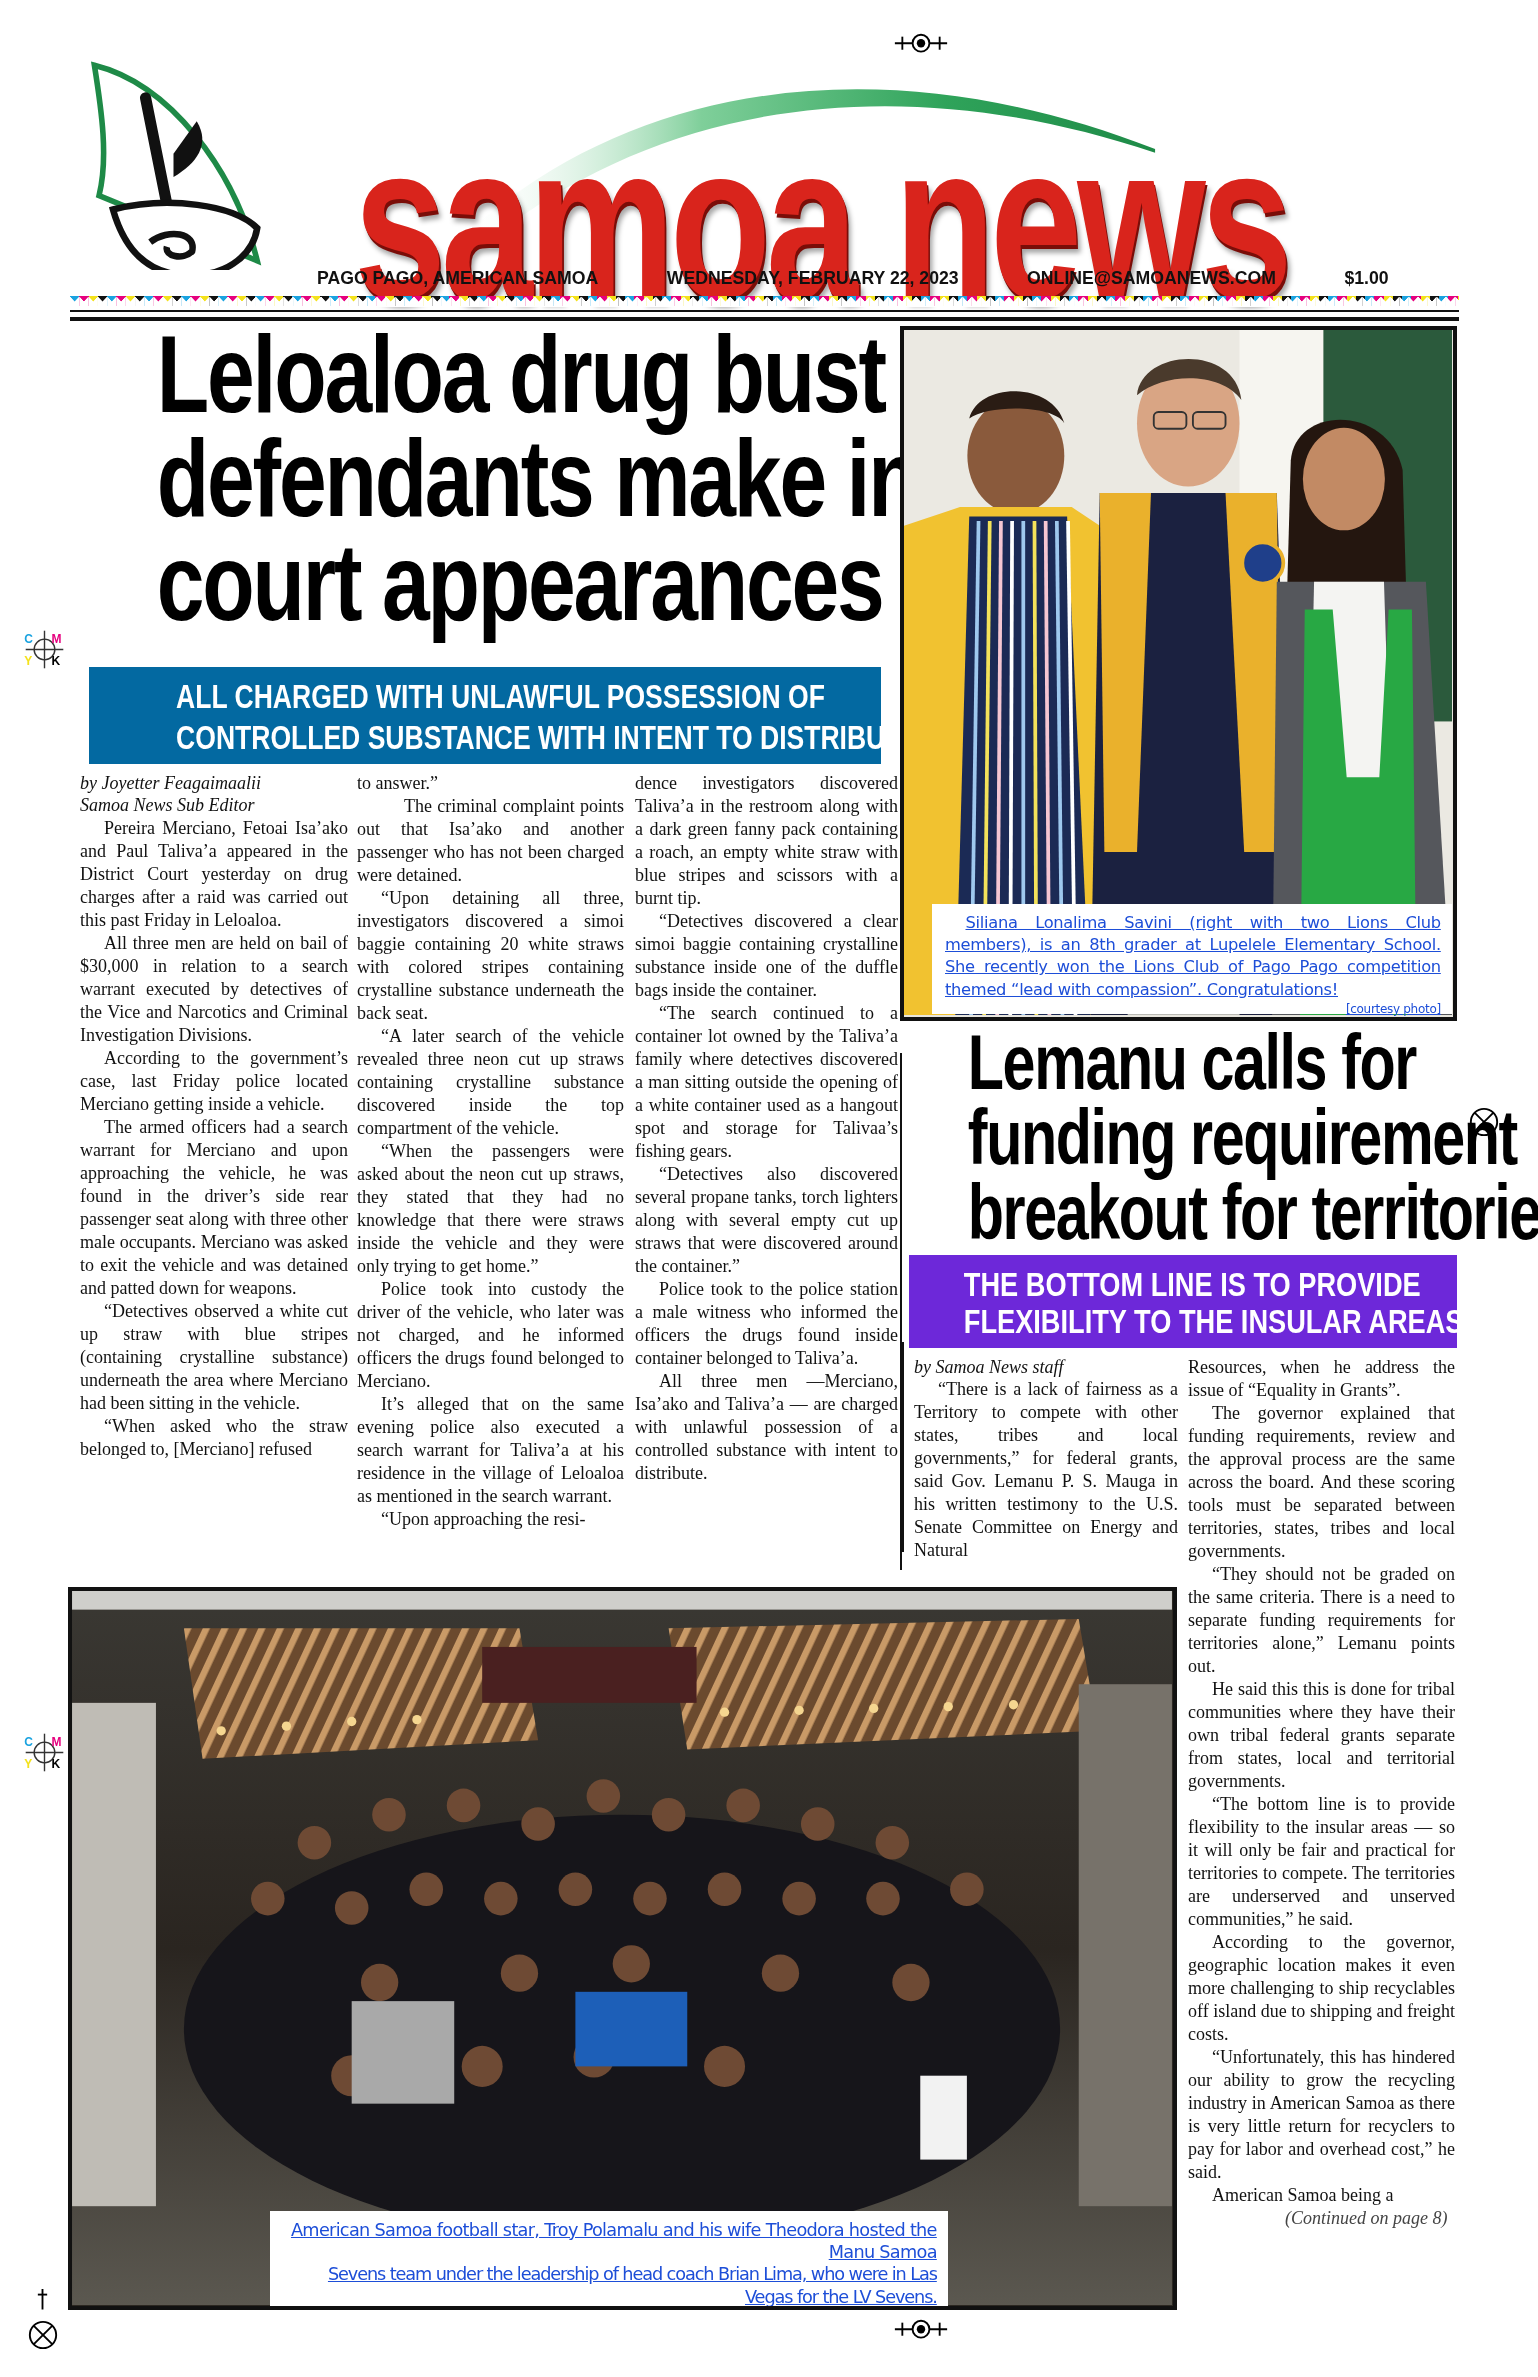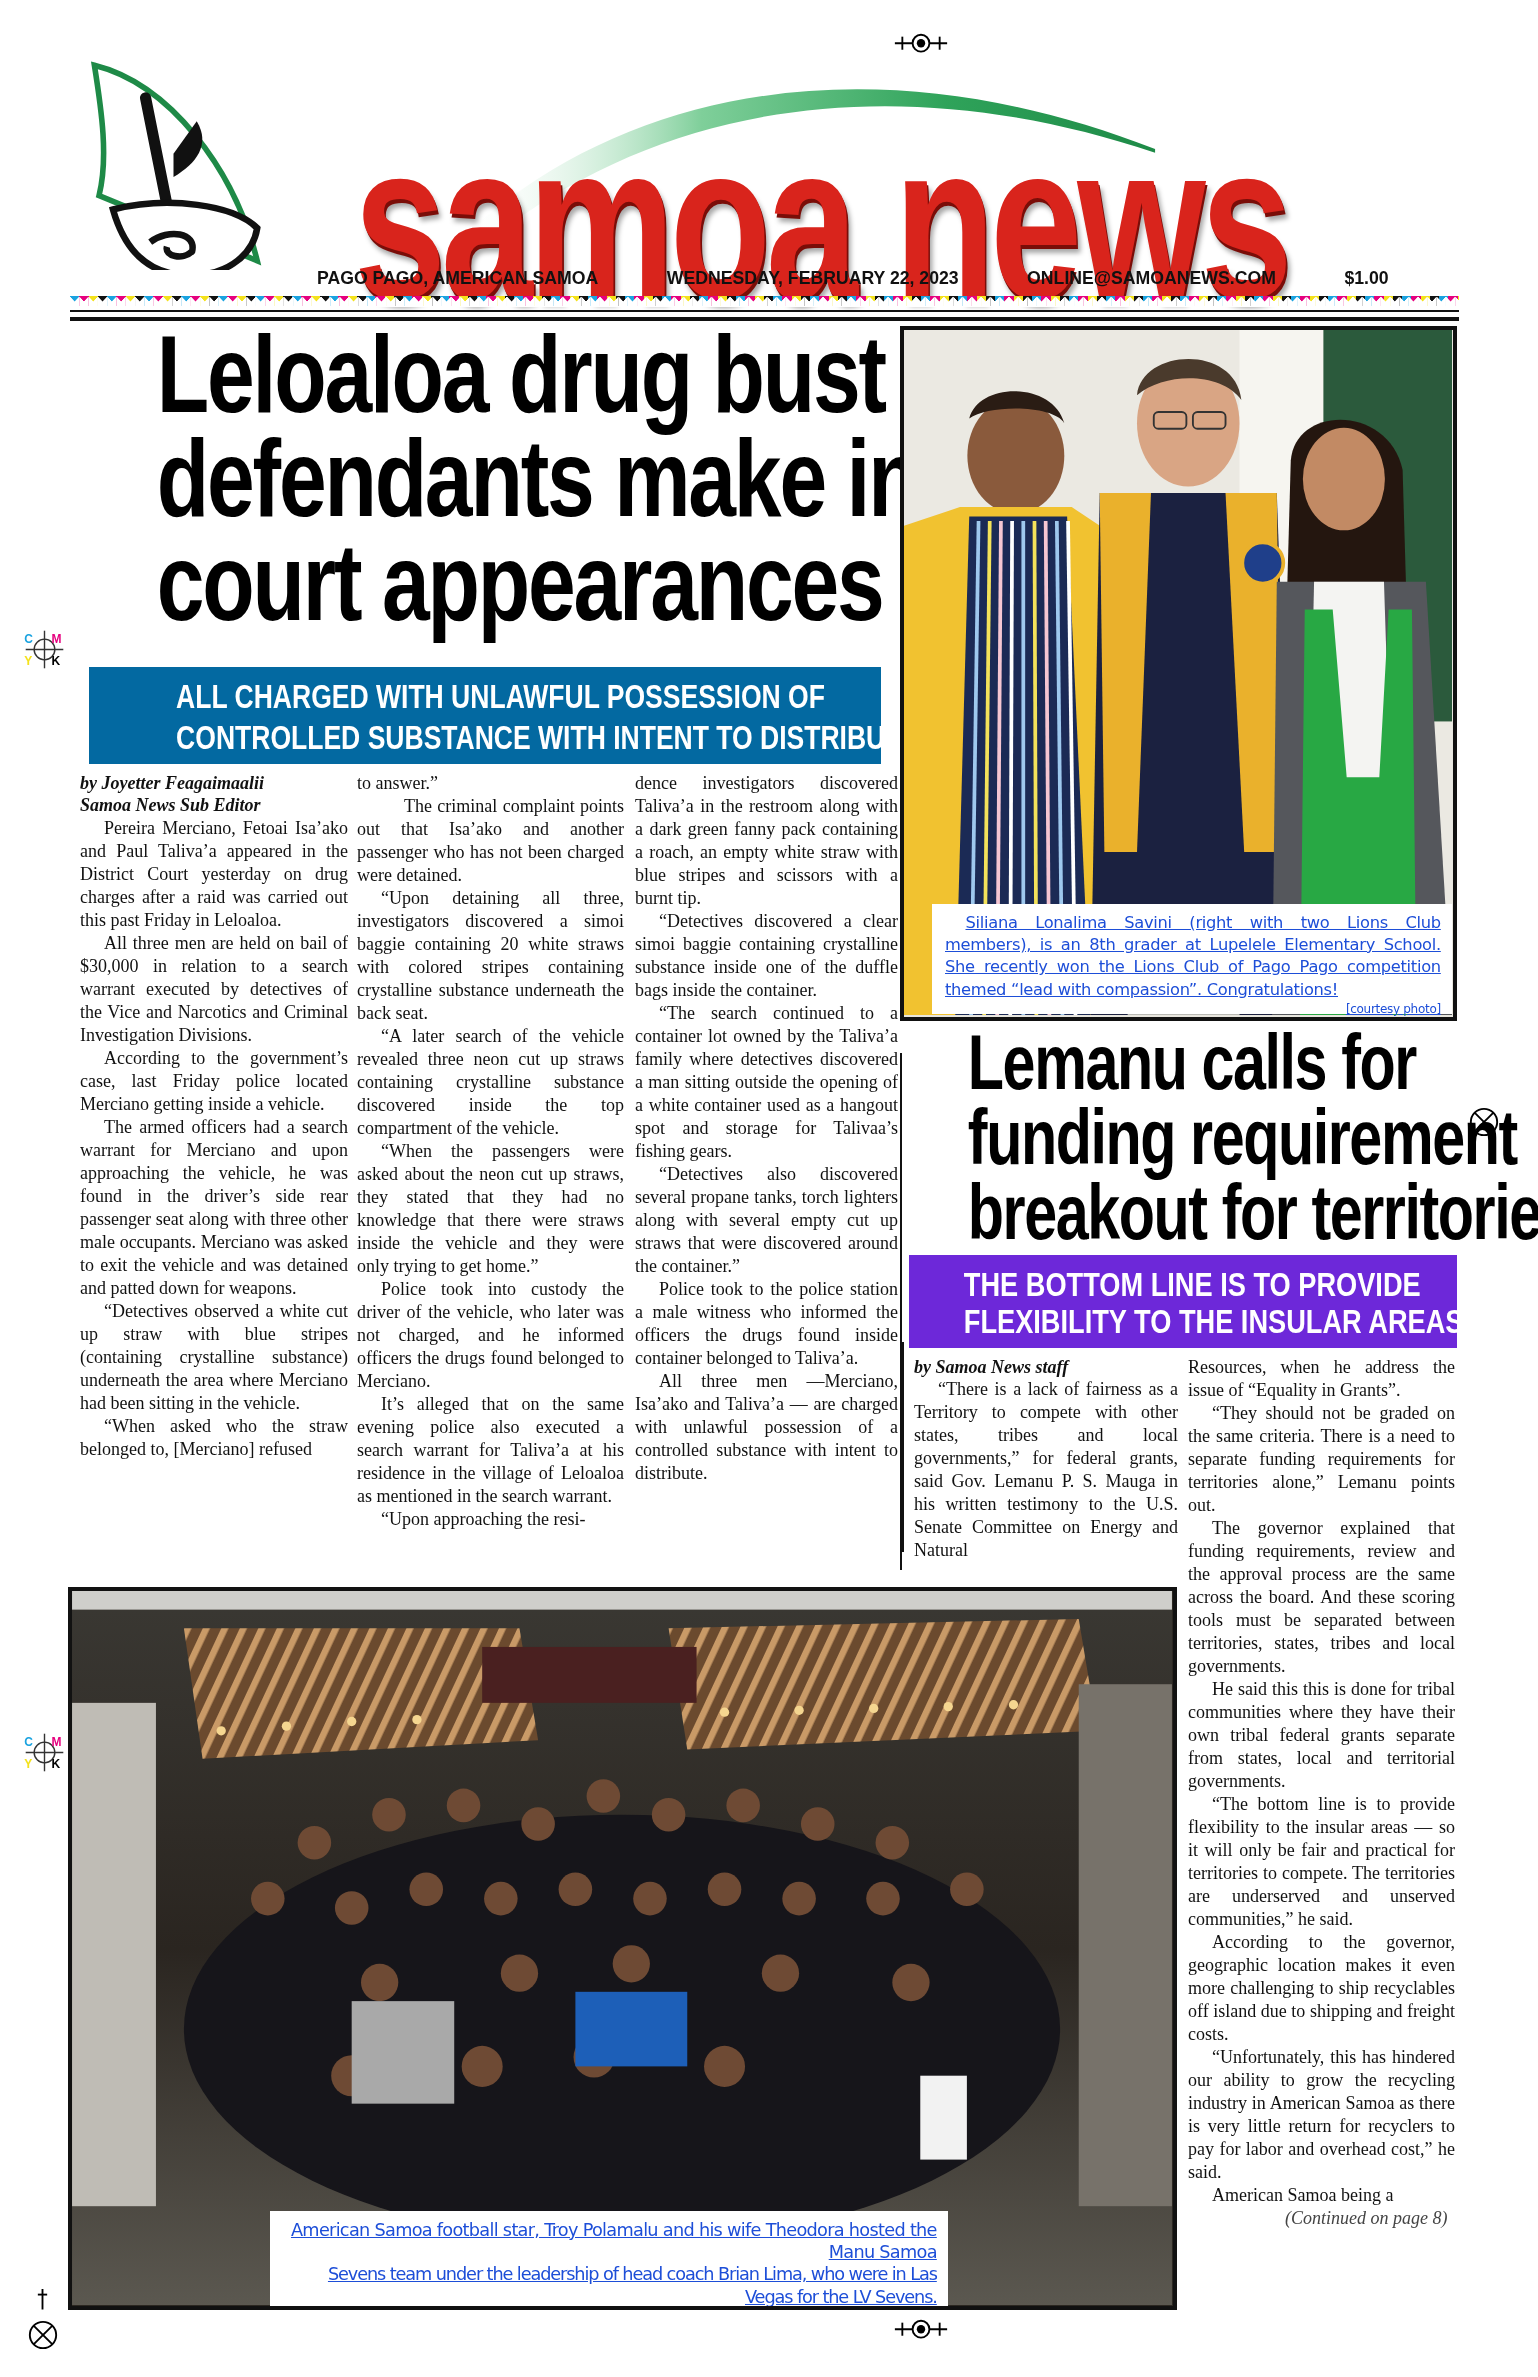--- a/index.html
+++ b/index.html
@@ -62,21 +62,21 @@
   }
   .deck-pink span { display:block; transform: scaleX(0.78); white-space:nowrap; }
 
   
   .col {
     position:absolute; font-size:18px; line-height:23px; text-align:justify;
     hyphens: manual; color:#111;
   }
   .col p { text-indent: 24px; }
   .col p.noindent { text-indent: 0; }
-  .byline { font-weight:bold; font-style:italic; text-indent:0 !important; line-height:22.4px; }
+  .byline { font-weight:normal; font-style:italic; text-indent:0 !important; line-height:22.4px; }
   .col-rule { position:absolute; width:1.9px; background:#111; }
 
   
   .photo { position:absolute; overflow:hidden; border:4.7px solid #111; }
   .lions-photo { left:900px; top:326px; width:557px; height:695px; background:#e8e6de; }
   .team-photo { left:68px; top:1587px; width:1109px; height:723px; background:#2b2721; }
 
   .caption-box {
     position:absolute; background:#fff; color:#1d4ed8;
     font-family:"DejaVu Sans", sans-serif;
@@ -290,22 +290,22 @@
   <span>FLEXIBILITY TO THE INSULAR AREAS</span>
 </div>
 
 <div class="col" style="left:914px; top:1356px; width:264px;">
   <p class="byline">by Samoa News staff</p>
   <p>“There is a lack of fairness as a Territory to compete with other states, tribes and local governments,” for federal grants, said Gov. Lemanu P. S. Mauga in his written testimony to the U.S. Senate Committee on Energy and Natural</p>
 </div>
 
 <div class="col" style="left:1188px; top:1356px; width:267px;">
   <p class="noindent">Resources, when he address the issue of “Equality in Grants”.</p>
+  <p>The governor explained that funding requirements, review and the approval process are the same across the board. And these scoring tools must be separated between territories, states, tribes and local governments.</p>
   <p>“They should not be graded on the same criteria. There is a need to separate funding requirements for territories alone,” Lemanu points out.</p>
-  <p>The governor explained that funding requirements, review and the approval process are the same across the board. And these scoring tools must be separated between territories, states, tribes and local governments.</p>
   <p>He said this this is done for tribal communities where they have their own tribal federal grants separate from states, local and territorial governments.</p>
   <p>“The bottom line is to provide flexibility to the insular areas — so it will only be fair and practical for territories to compete. The territories are underserved and unserved communities,” he said.</p>
   <p>According to the governor, geographic location makes it even more challenging to ship recyclables off island due to shipping and freight costs.</p>
   <p>“Unfortunately, this has hindered our ability to grow the recycling industry in American Samoa as there is very little return for recyclers to pay for labor and overhead cost,” he said.</p>
   <p>American Samoa being a</p>
   <p class="continued">(Continued on page 8)</p>
 </div>
 <div class="col-rule" style="left:902px; top:1342px; height:210px;"></div>
 
 <div class="photo team-photo">

